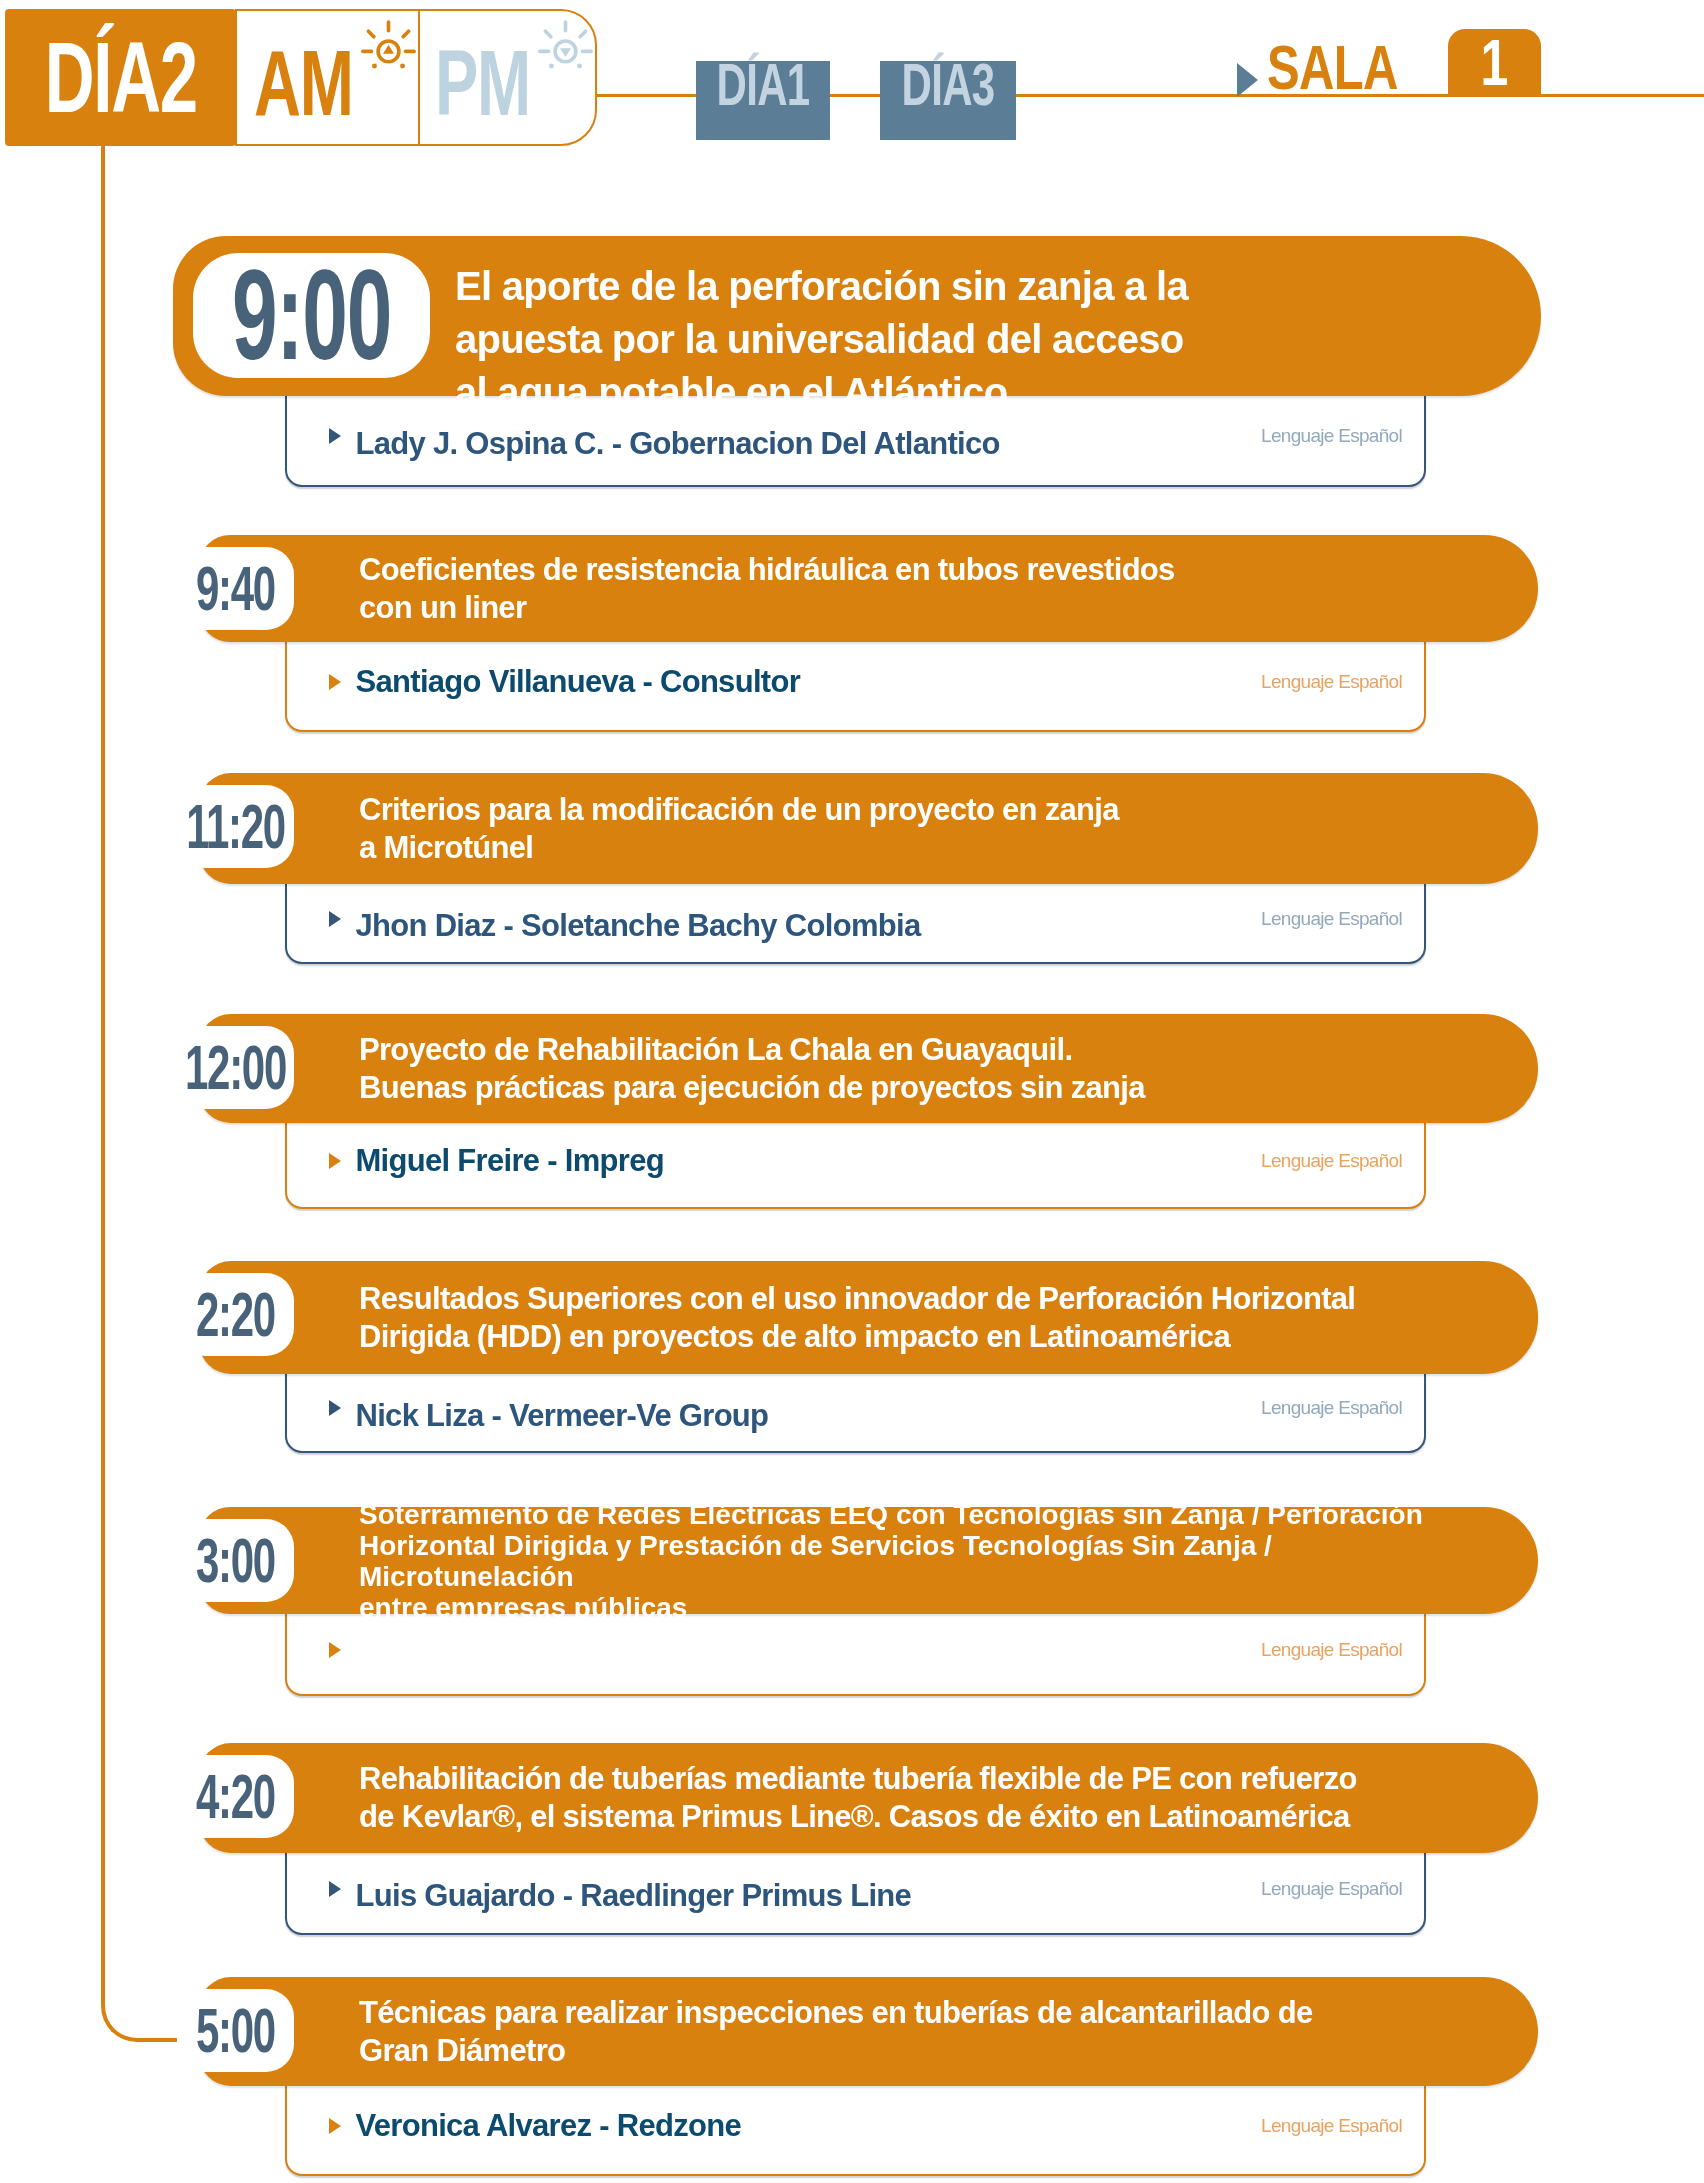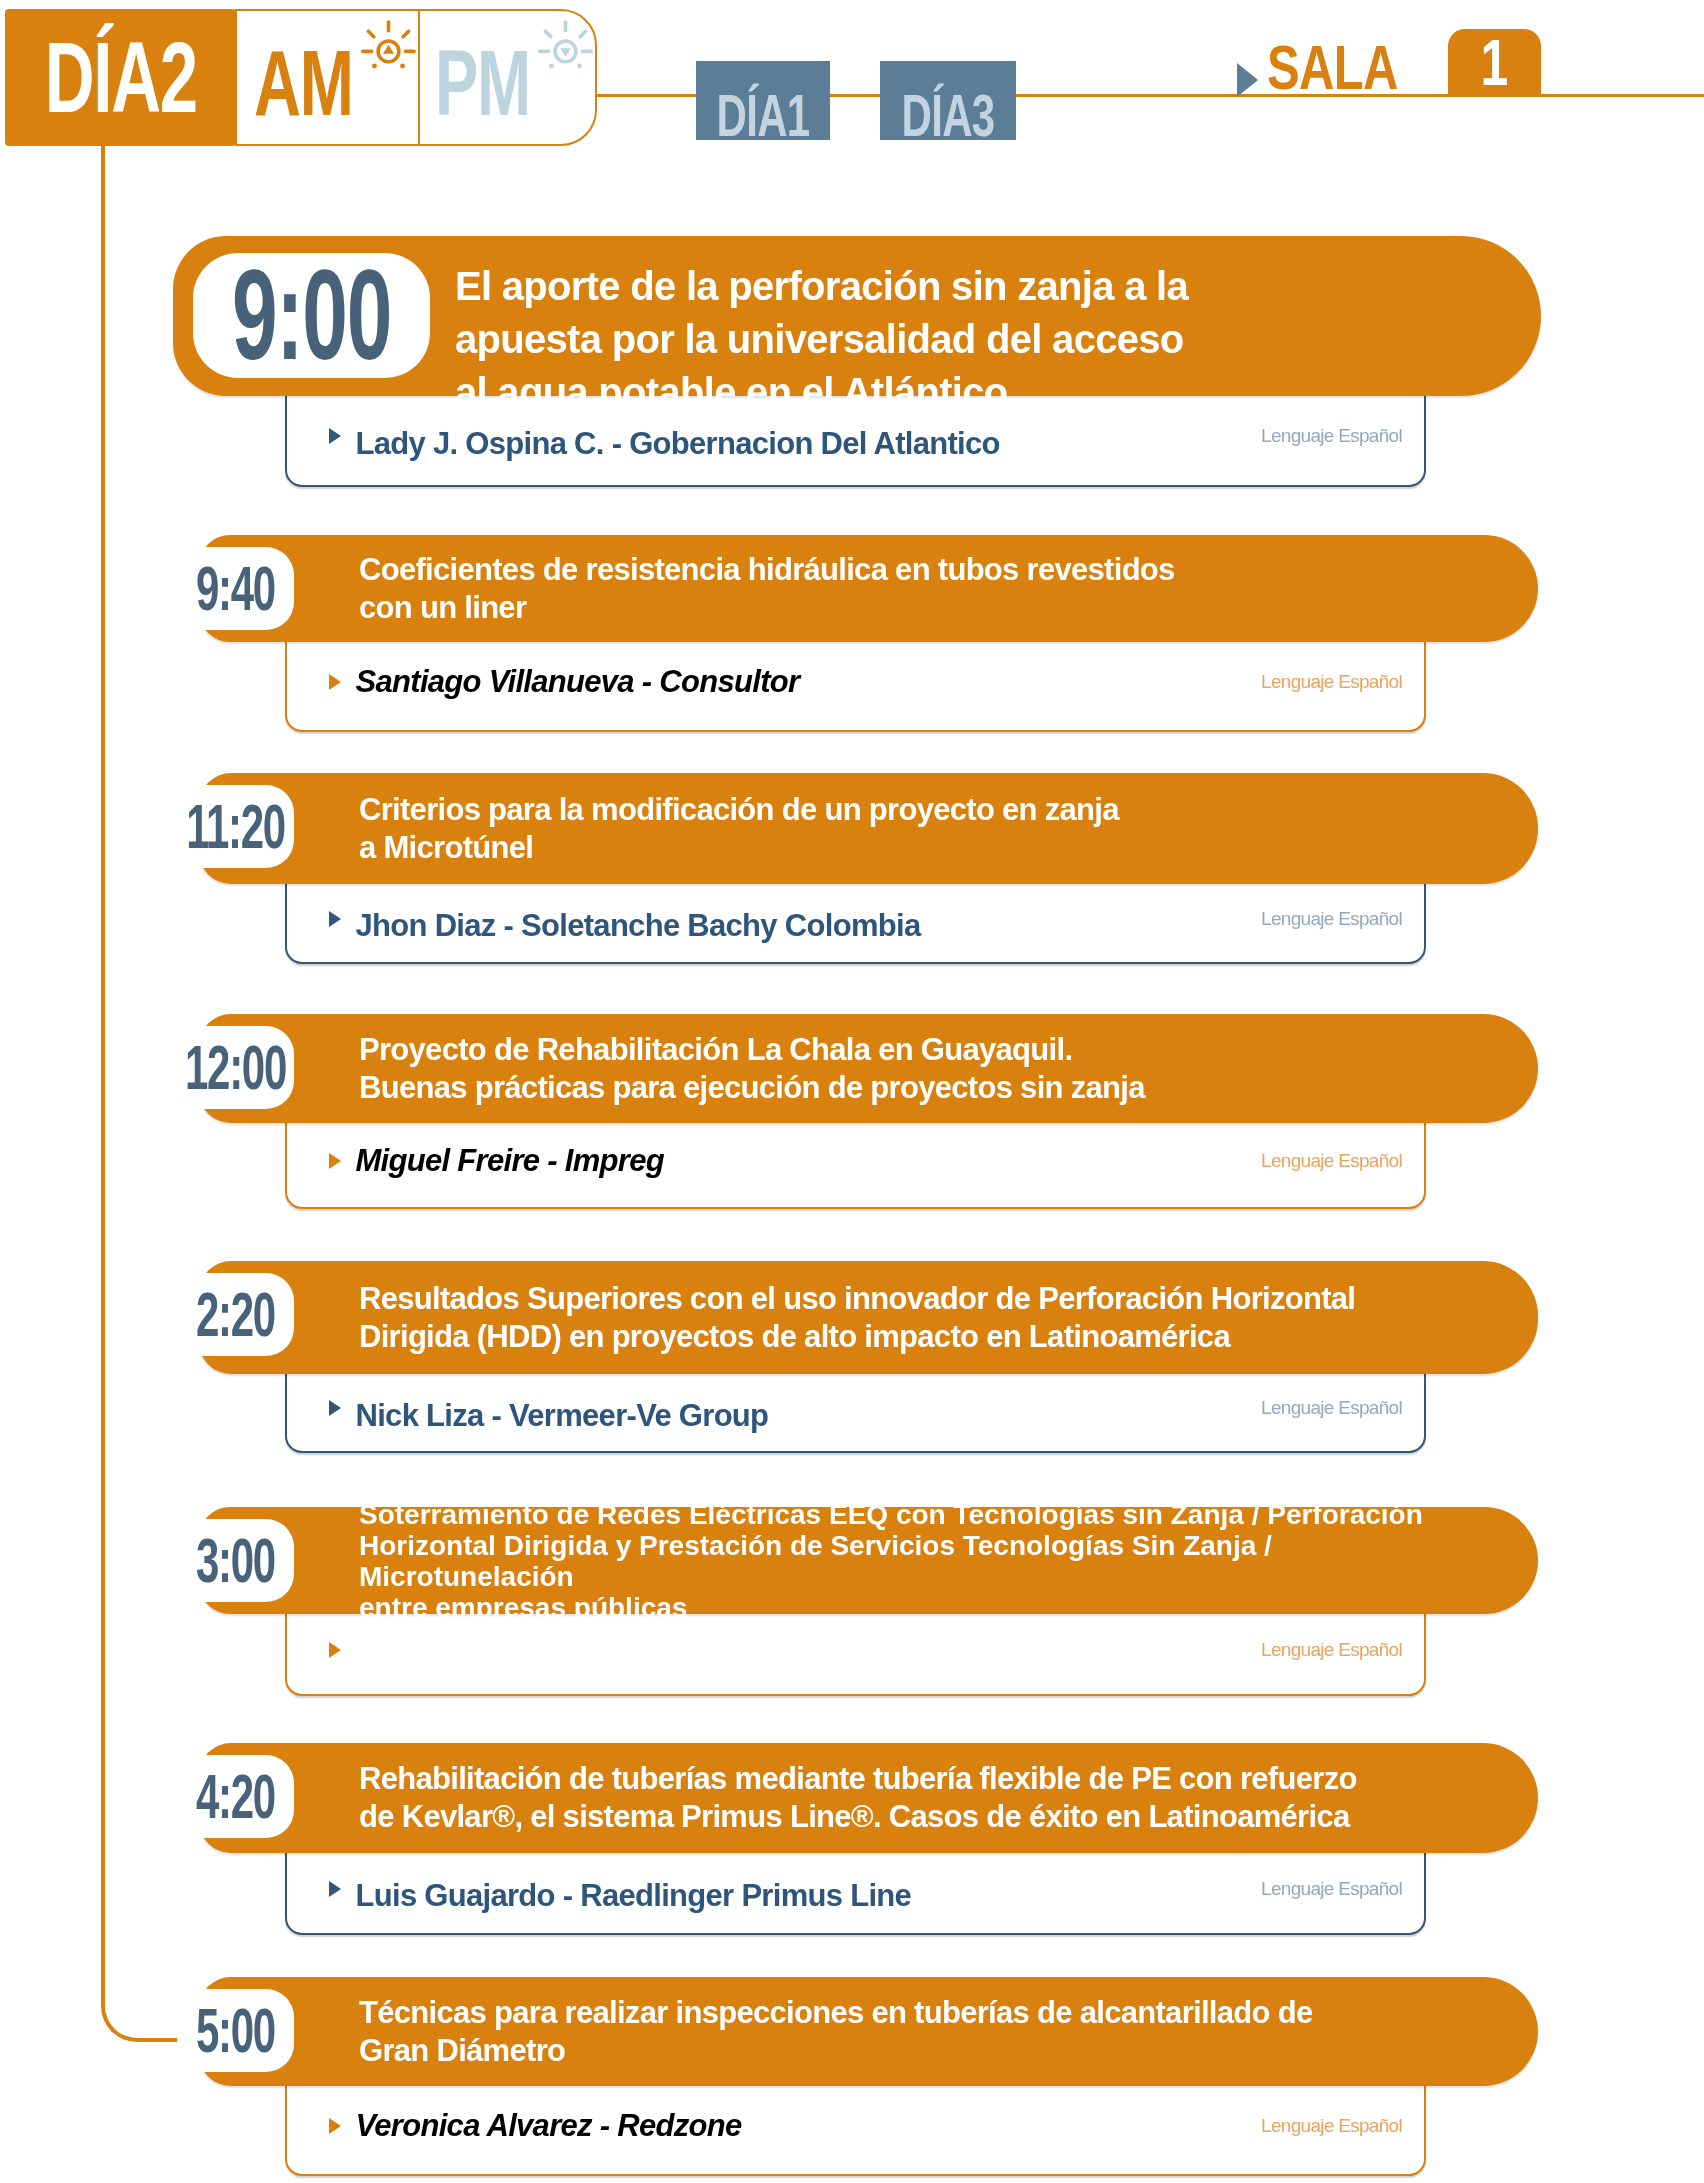--- a/index.html
+++ b/index.html
@@ -17,21 +17,21 @@
   .am-label{position:absolute;left:17px;bottom:8px;color:#d9810f;font-weight:bold;font-size:65px;
             letter-spacing:-1.3px;transform:scaleY(1.42);transform-origin:bottom;display:inline-block;}
   .pm-label{position:absolute;left:198px;bottom:8px;color:#bdd3df;font-weight:bold;font-size:65px;
             letter-spacing:-1.3px;transform:scaleY(1.42);transform-origin:bottom;display:inline-block;}
   .sun{position:absolute;width:61px;height:61px;}
   .sun-am{left:121px;top:5.3px;color:#d9810f;}
   .sun-pm{left:298px;top:5.3px;color:#bdd3df;}
 
   .top-line{position:absolute;left:595px;top:94px;width:1109px;height:3.3px;background:#d9810f;}
   .day-btn{position:absolute;top:61px;height:79px;background:#5c7d96;display:flex;
-           align-items:flex-end;justify-content:center;}
+           align-items:flex-start;justify-content:center;}
   .day1-btn{left:696px;width:134px;}
   .day3-btn{left:880px;width:136px;}
   .day-btn span{color:#c3d4e0;font-weight:bold;font-size:42px;letter-spacing:-0.7px;
                 transform:scaleY(1.4);display:inline-block;}
   .sala-arrow{position:absolute;left:1237px;top:63px;width:0;height:0;
               border-left:21px solid #5c7d96;border-top:17px solid transparent;
               border-bottom:17px solid transparent;}
   .sala-label{position:absolute;left:1267px;top:47px;color:#d9810f;font-weight:bold;font-size:49px;
               letter-spacing:-0.7px;transform:scaleY(1.28);transform-origin:bottom;display:inline-block;}
   .num-box{position:absolute;left:1448px;top:29px;width:93px;height:67px;background:#d9810f;
@@ -73,21 +73,21 @@
   .session.theme-navy .spkbox{border-color:#33567a;}
 
   .spkrow{position:absolute;left:285px;top:calc(var(--top) + var(--bh) + 6.6px);width:1141px;
           height:calc(var(--boxb) - var(--top) - var(--bh) - 24px);display:flex;
           align-items:center;z-index:5;}
   .bullet{width:0;height:0;border-left:12px solid;border-top:8px solid transparent;
           border-bottom:8px solid transparent;margin-left:44px;flex:none;}
   .session.theme-orange .bullet{border-left-color:#d9810f;}
   .session.theme-navy .bullet{border-left-color:#33567a;}
   .spk-name{margin-left:14.5px;font-weight:bold;font-size:31px;letter-spacing:-0.7px;}
-  .session.theme-orange .spk-name{color:#000000;font-style:italic;}
+  .session.theme-orange .spk-name{color:#0c4a6e;}
   .session.theme-navy .spk-name{color:#2e567d;margin-top:15px;}
   .lang{margin-left:auto;margin-right:24px;font-size:19px;letter-spacing:-0.7px;}
   .session.theme-orange .lang{color:#e9a360;}
   .session.theme-navy .lang{color:#93a9bc;}
 </style>
 </head>
 <body>
 
 <div class="page">
 

